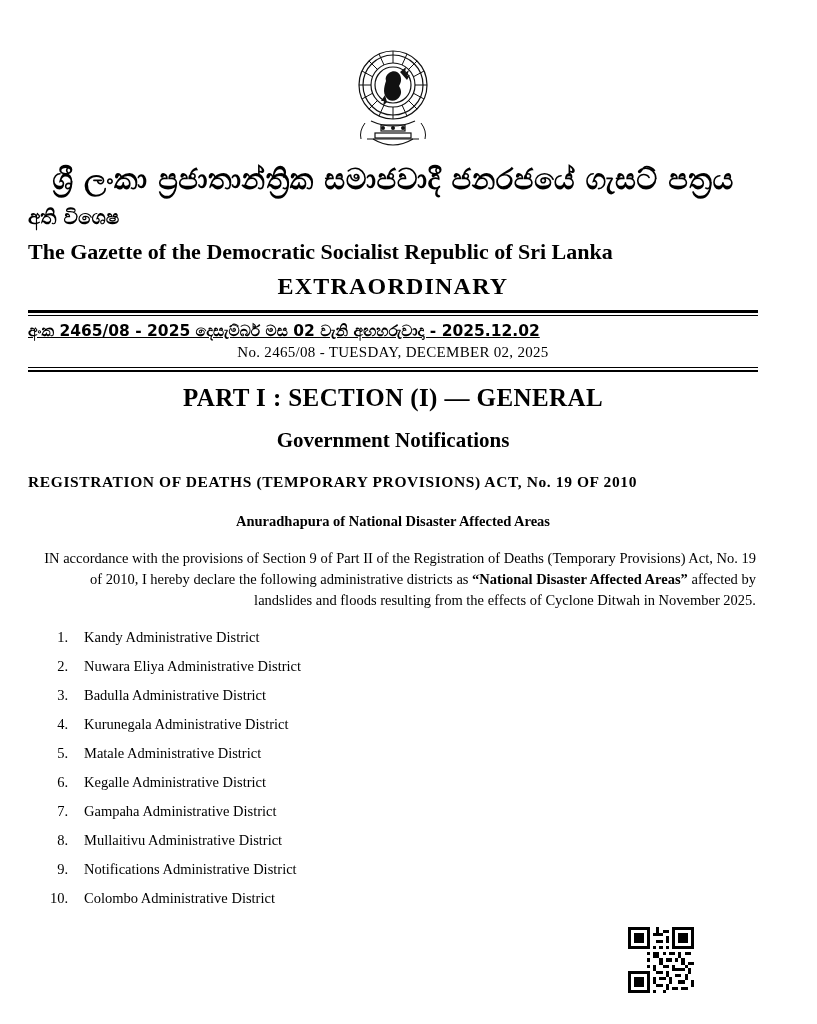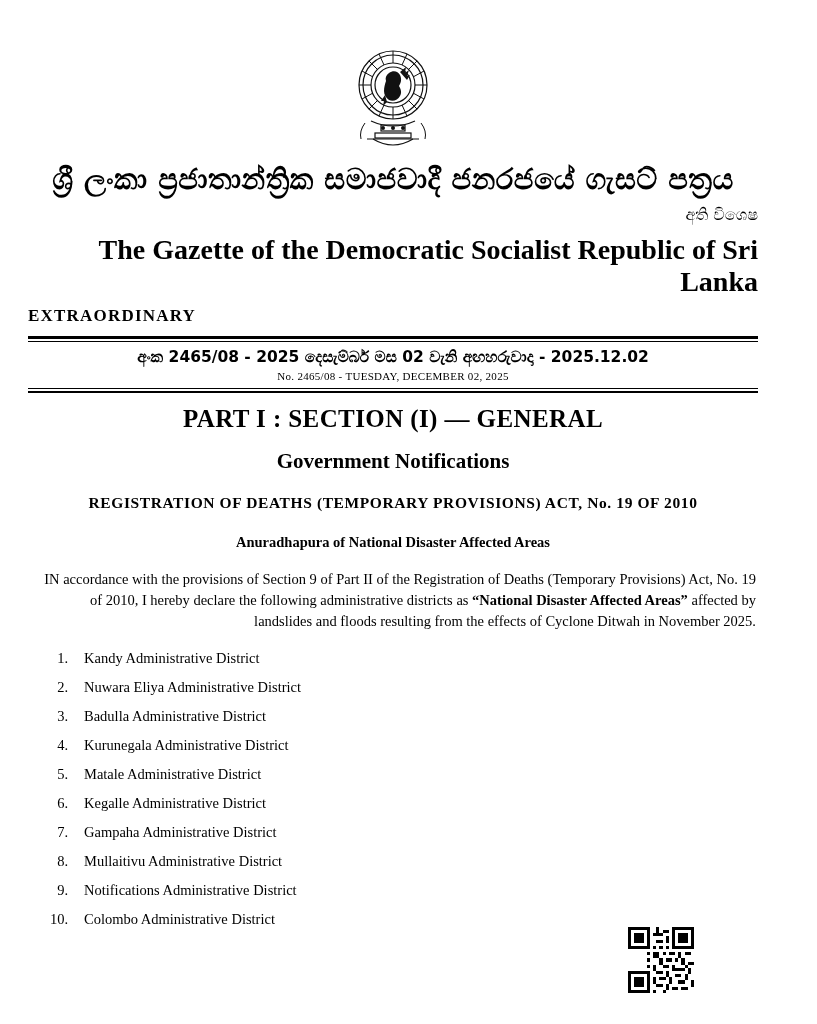--- a/index.html
+++ b/index.html
@@ -39,60 +39,61 @@
   .sinhala-title {
     text-align: center;
     font-size: 29px;
     letter-spacing: 0.5px;
     margin-top: 6px;
     font-weight: 600;
     font-family: "DejaVu Sans", sans-serif;
     line-height: 1.25;
   }
   .sinhala-sub {
-    text-align: right;
-    font-size: 16px;
+    text-align: left;
+    font-size: 20px;
     margin-top: 8px;
     font-family: "DejaVu Sans", sans-serif;
+    font-weight: bold;
   }
 
   .english-title {
-    text-align: right;
-    font-size: 28px;
+    text-align: left;
+    font-size: 22px;
     font-weight: bold;
     margin-top: 10px;
     letter-spacing: 0px;
   }
   .extraordinary {
-    text-align: left;
-    font-size: 17px;
+    text-align: center;
+    font-size: 24px;
     font-weight: bold;
     letter-spacing: 1.2px;
     margin-top: 8px;
   }
 
   
   .rule-thick {
     border-top: 3px solid #000;
     margin: 10px 0 0 0;
   }
   .rule-thin {
     border-top: 1px solid #000;
     margin: 2px 0 0 0;
   }
   .issue-line-si {
-    text-align: center;
     font-size: 15.5px;
     font-weight: bold;
     margin-top: 6px;
     font-family: "DejaVu Sans", sans-serif;
+    text-decoration: underline;
   }
   .issue-line-en {
     text-align: center;
-    font-size: 11px;
+    font-size: 15px;
     margin-top: 4px;
     margin-bottom: 6px;
     letter-spacing: 0.3px;
   }
   .rule-thin-2 {
     border-top: 1px solid #000;
     margin: 0;
   }
   .rule-thick-2 {
     border-top: 2px solid #000;
@@ -113,21 +114,21 @@
     margin-top: 12px;
     letter-spacing: 0.4px;
   }
   .govt-notifications {
     text-align: center;
     font-size: 21px;
     font-weight: bold;
     margin-top: 16px;
   }
   .act-title {
-    text-align: center;
+    text-align: left;
     font-size: 15.5px;
     font-weight: bold;
     margin-top: 20px;
     letter-spacing: 0.6px;
   }
   .declaration-title {
     text-align: center;
     font-size: 14.5px;
     font-weight: bold;
     margin-top: 22px;

